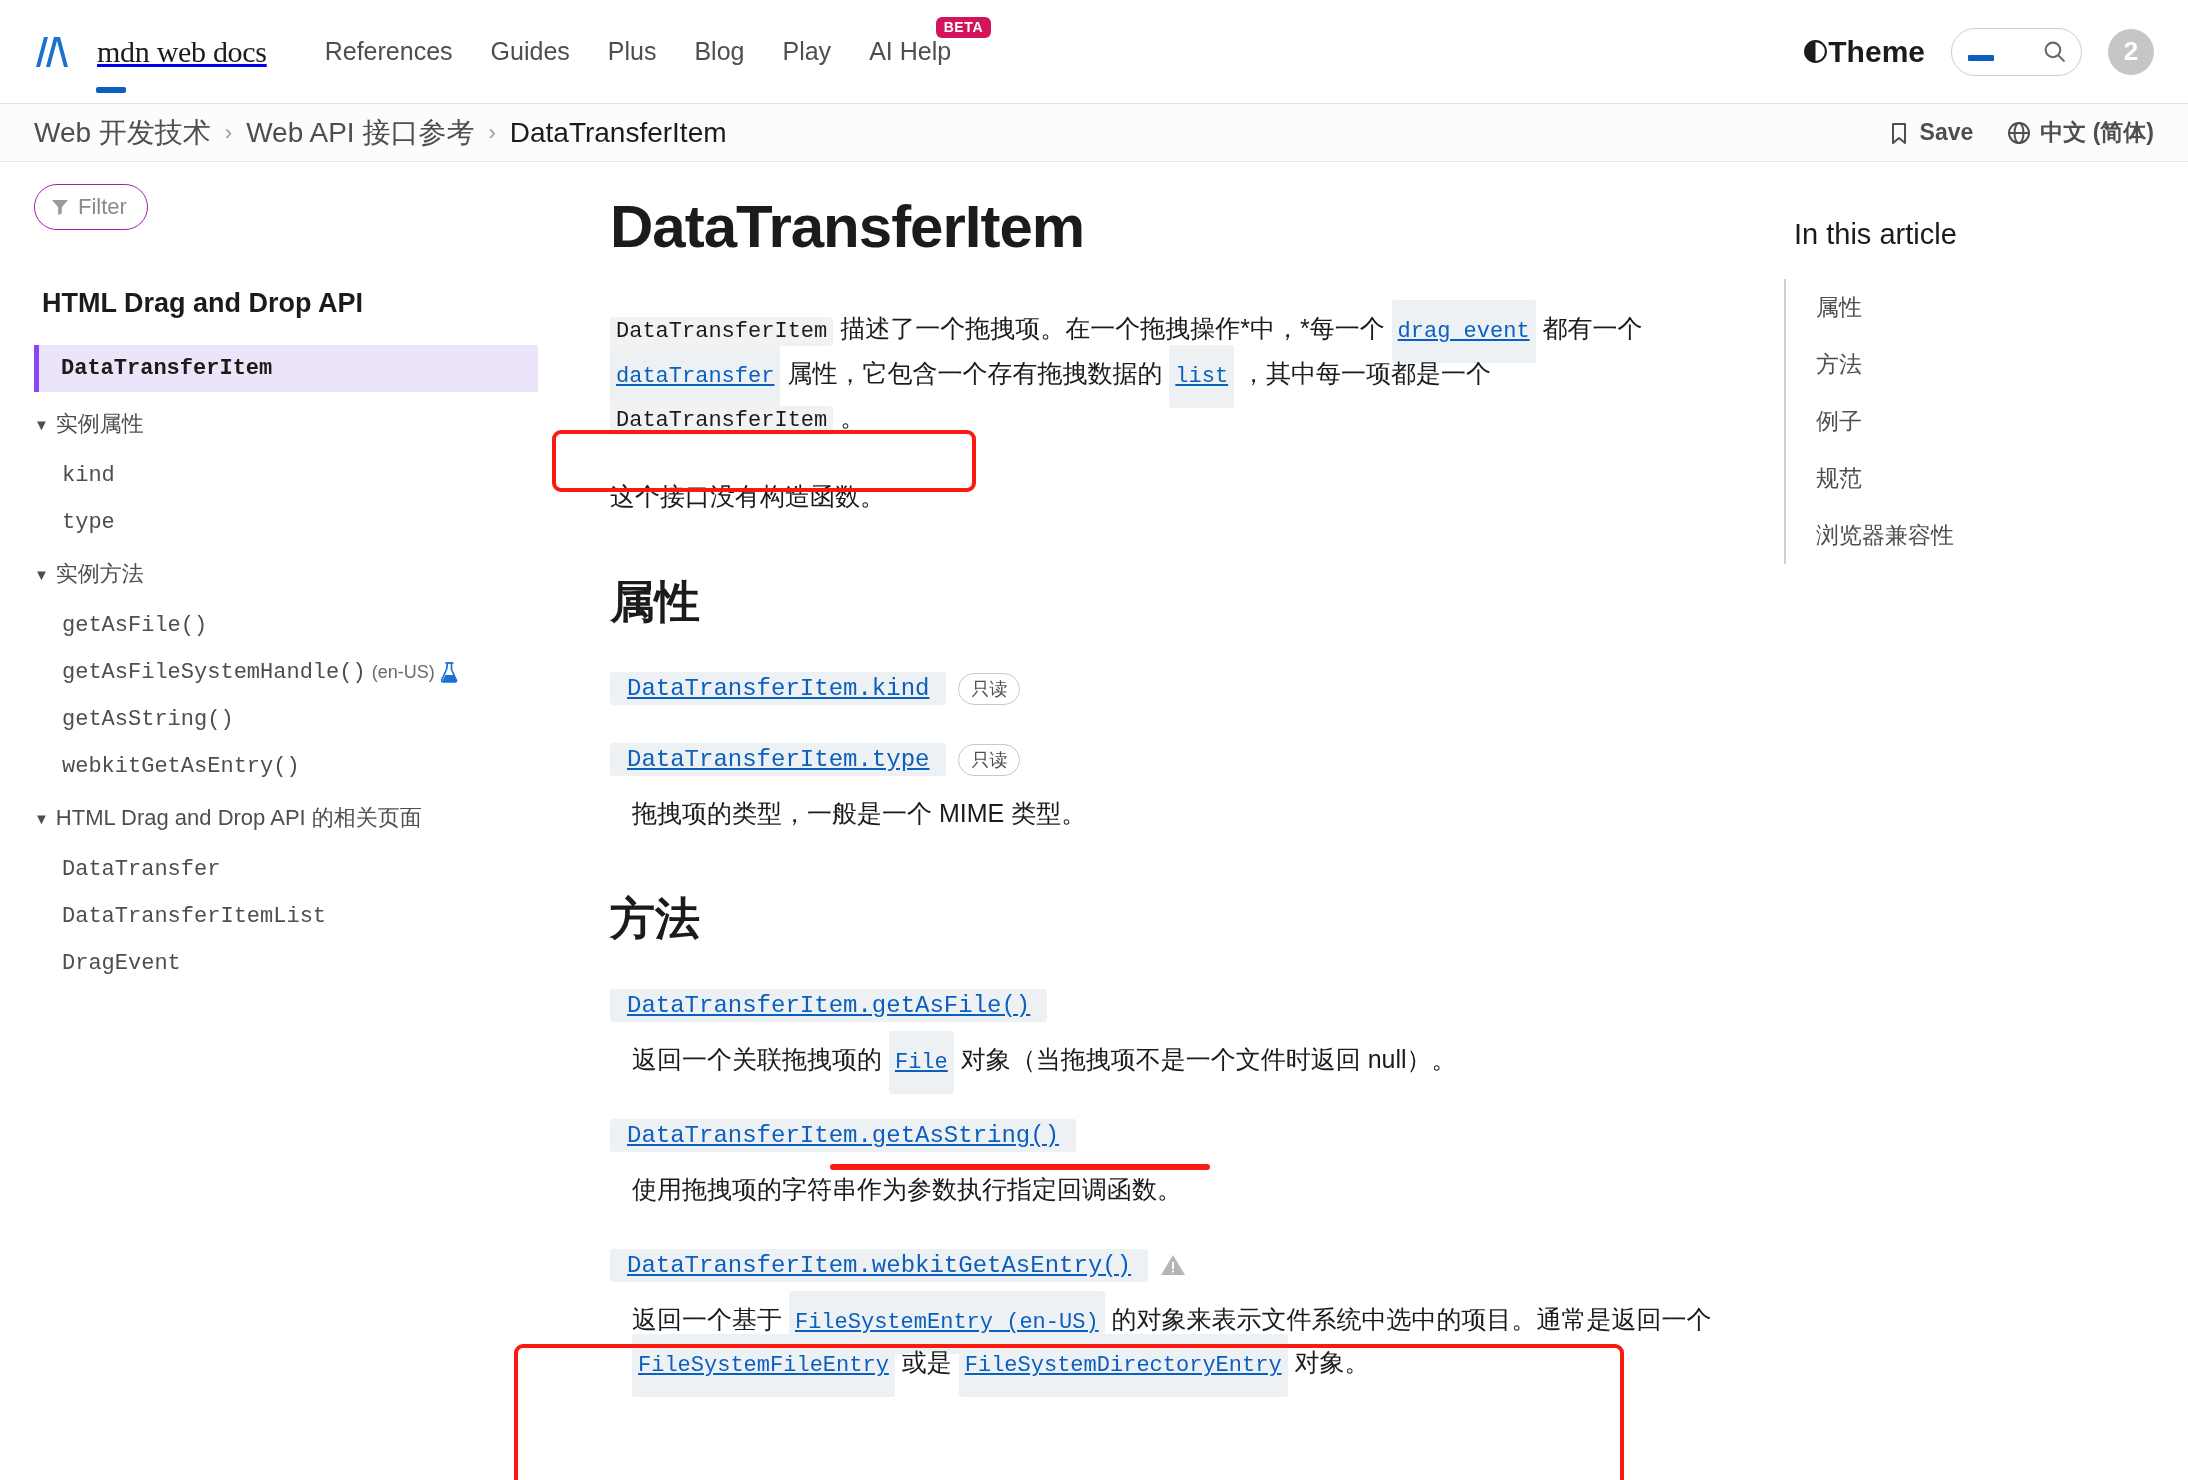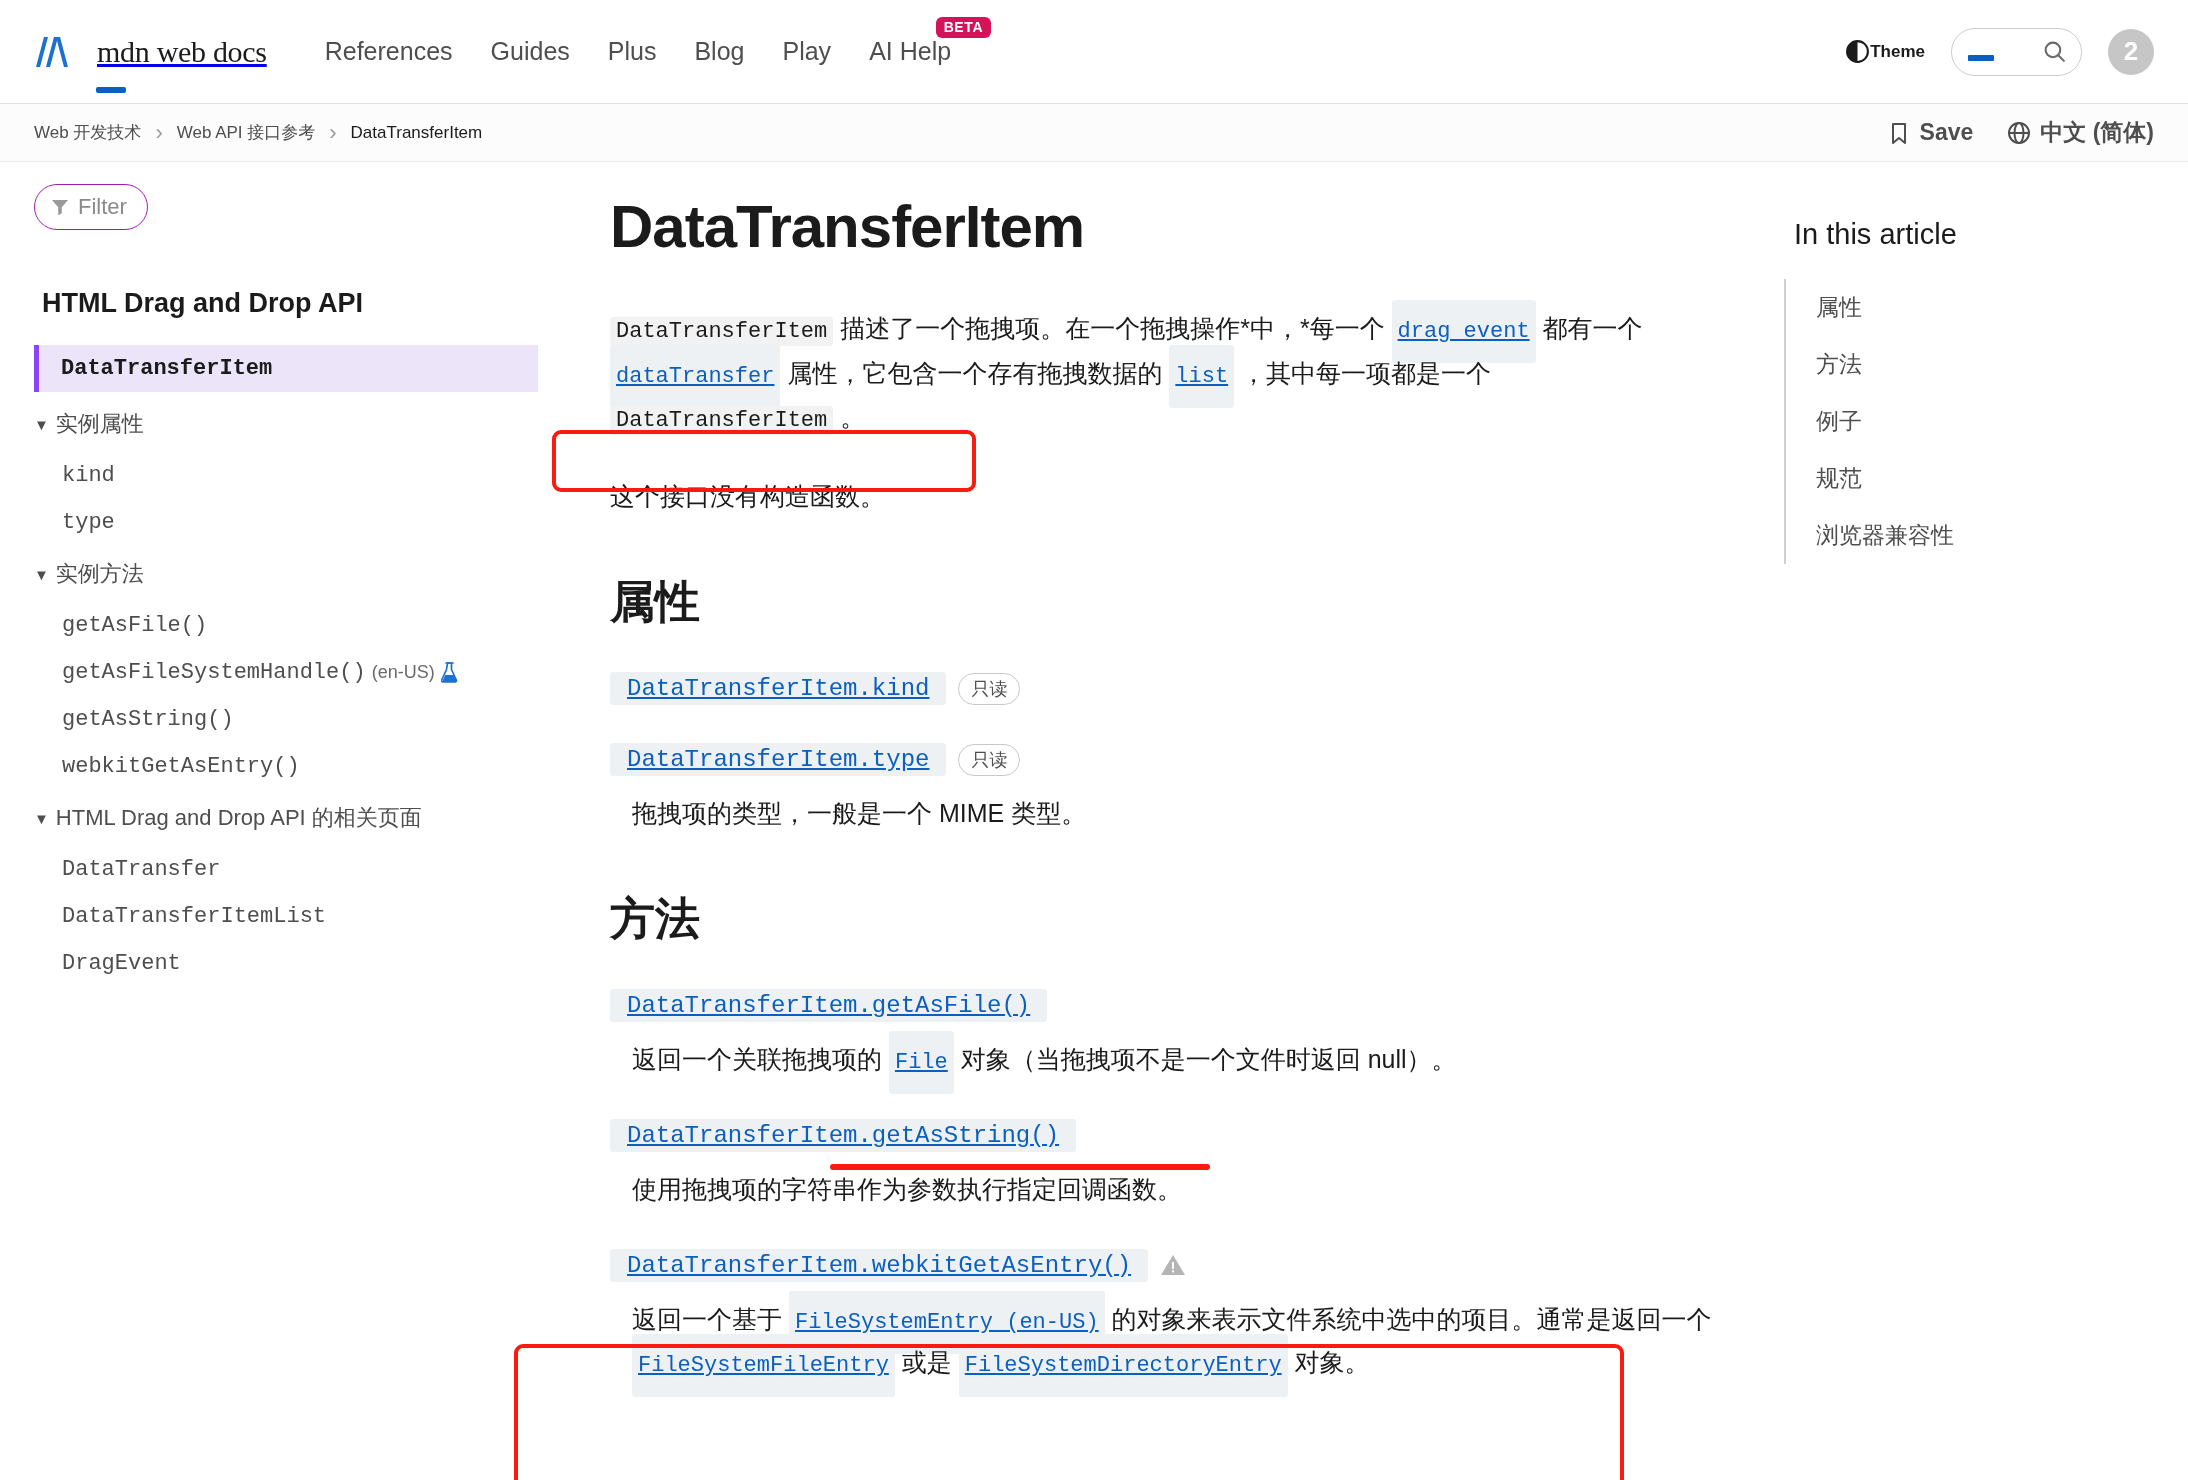--- a/index.html
+++ b/index.html
@@ -57,21 +57,21 @@
   }
 
   .header-right {
     margin-left: auto;
     display: flex;
     align-items: center;
     gap: 26px;
   }
   .theme-btn {
     display: flex; align-items: center; gap: 0;
-    font-size: 17px; font-weight: bold; color: #1b1b1b;
+    font-size: 30px; font-weight: bold; color: #1b1b1b;
     background: none; border: none; cursor: pointer;
     white-space: nowrap;
   }
   .theme-icon { width: 25px; height: 25px; display: block; }
 
   .searchbox {
     width: 131px; height: 48px;
     border: 1px solid #cdcdcd;
     border-radius: 26px;
     display: flex; align-items: center;
@@ -94,21 +94,21 @@
   .crumbbar {
     height: 58px;
     display: flex;
     align-items: center;
     padding: 0 34px;
     border-bottom: 1px solid #e8e8e8;
     background: #fcfcfc;
   }
   .crumbs { display: flex; align-items: center; gap: 14px; }
   .crumb {
-    font-size: 17px;
+    font-size: 28px;
     color: #4e4e4e;
     text-decoration: none;
     white-space: nowrap;
   }
   .crumb.current { color: #1b1b1b; }
   .crumb-sep { color: #9a9a9a; font-size: 22px; }
 
   .crumb-right { margin-left: auto; display: flex; align-items: center; gap: 34px; }
   .crumb-action {
     display: flex; align-items: center; gap: 9px;

